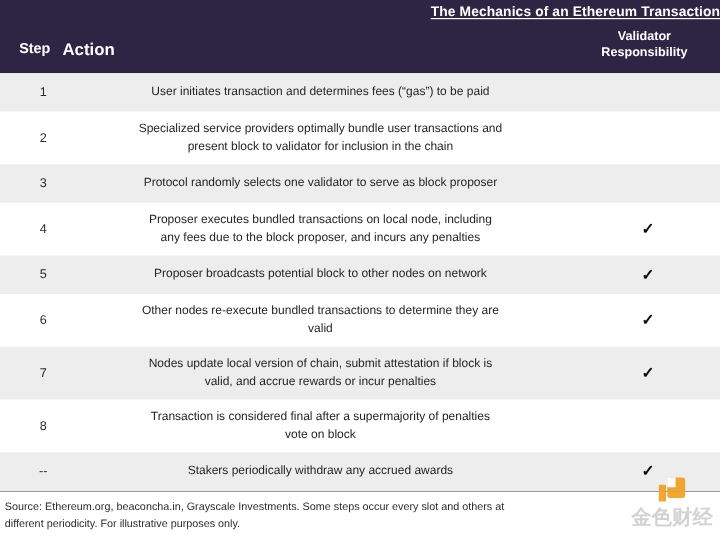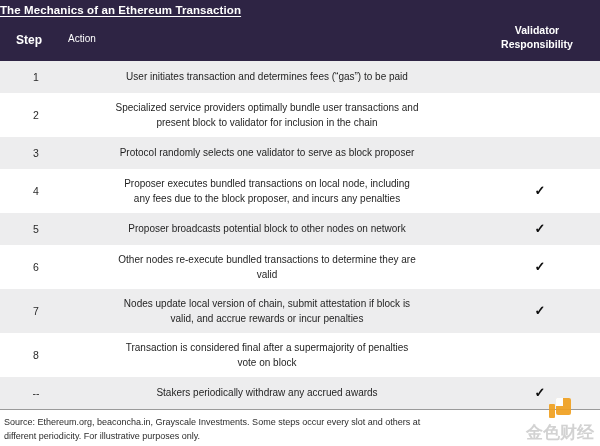--- a/index.html
+++ b/index.html
@@ -27,21 +27,21 @@
     background: #2e2444;
     height: 61px;
     box-sizing: border-box;
     padding: 0;
   }
   .chart-title {
     position: absolute;
     top: 4px;
     left: 0;
     right: 0;
-    text-align: left;
+    text-align: right;
     color: #ffffff;
     font-size: 11.5px;
     font-weight: bold;
     text-decoration: underline;
     text-underline-offset: 2px;
     letter-spacing: 0.1px;
   }
   .header-cols {
     position: absolute;
     left: 0;
@@ -52,25 +52,25 @@
   .hdr-step {
     position: absolute;
     left: 16px;
     top: 11px;
     color: #ffffff;
     font-size: 12px;
     font-weight: bold;
   }
   .hdr-action {
     position: absolute;
-    left: 68px;
+    left: 52px;
     top: 11px;
     color: #ffffff;
-    font-size: 10px;
-    font-weight: normal;
+    font-size: 14px;
+    font-weight: bold;
   }
   .hdr-validator {
     position: absolute;
     right: 3px;
     top: 1px;
     width: 120px;
     text-align: center;
     color: #ffffff;
     font-size: 10.5px;
     font-weight: bold;

